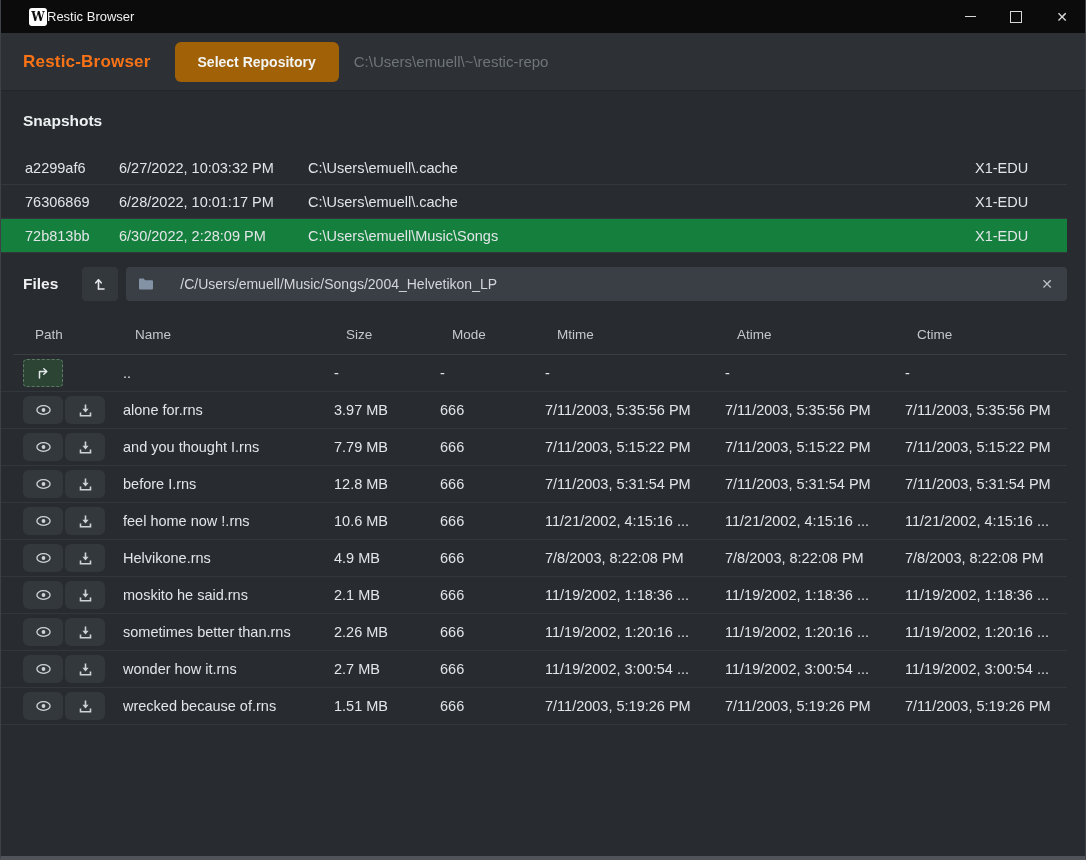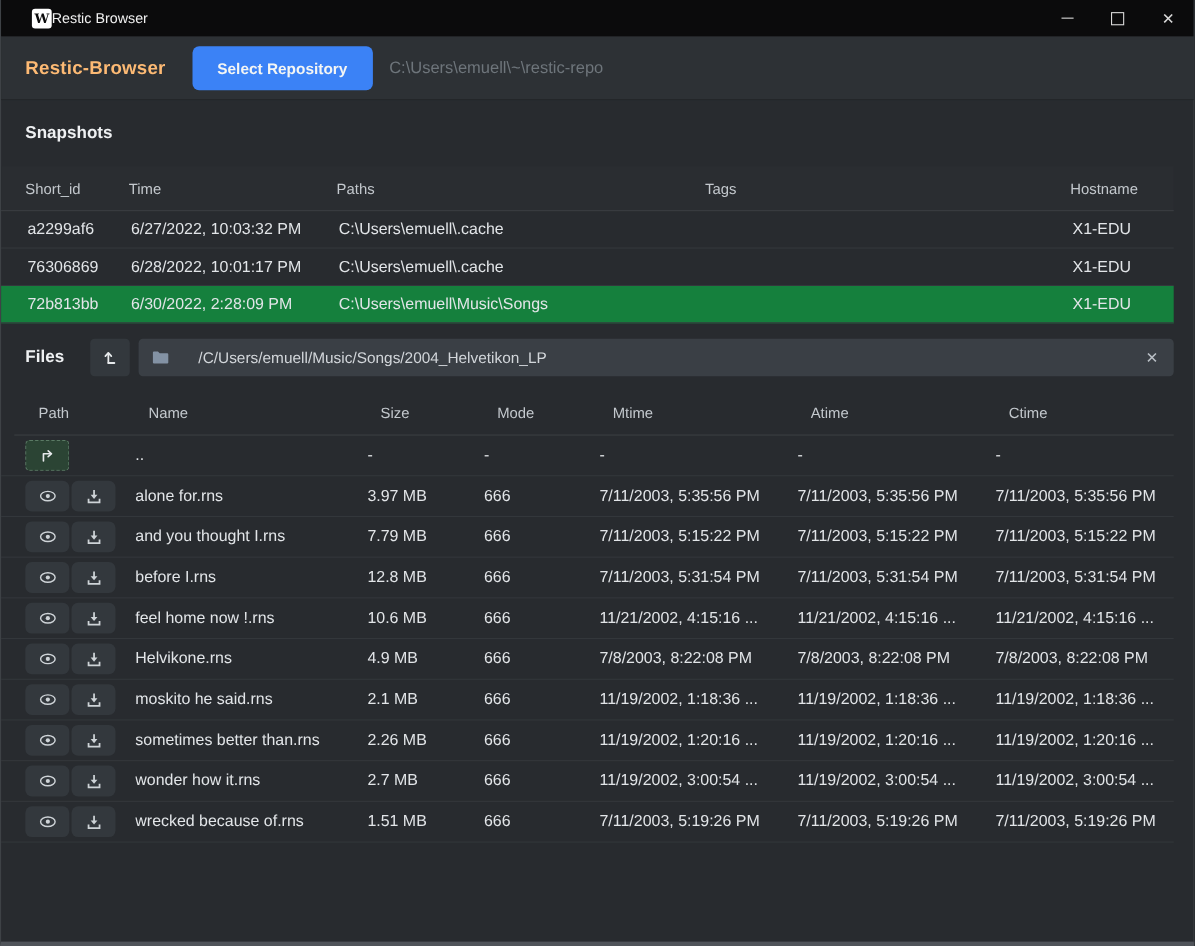--- a/index.html
+++ b/index.html
@@ -16,22 +16,22 @@
   .title-text{color:#f0f0f0;font-size:13px;text-align:center;}
   .controls{position:absolute;right:0;top:0;height:33px;display:flex;}
   .ctrl{width:46px;height:33px;display:flex;align-items:center;justify-content:center;
     color:#d9d9d9;font-size:13px;cursor:default;}
   .ctrl .min-bar{width:11px;height:1.5px;background:#d9d9d9;}
   .ctrl .max-box{width:10px;height:10px;border:1.3px solid #d9d9d9;}
   .ctrl.close{font-size:14px;}
   
   .header{height:57px;flex:0 0 57px;background:#2d3135;display:flex;align-items:center;
     padding:0 22px;border-bottom:1px solid #232629;}
-  .app-title{font-size:17px;font-weight:bold;color:#fdba74;letter-spacing:.2px;text-align:center;}
-  .repo-btn{margin-left:24px;background:#3b82f6;color:#f3f5f4;font-weight:bold;font-size:14px;
+  .app-title{font-size:17px;font-weight:bold;color:#f97316;letter-spacing:.2px;text-align:center;}
+  .repo-btn{margin-left:24px;background:#a16207;color:#f3f5f4;font-weight:bold;font-size:14px;
     border:none;border-radius:6px;height:40px;padding:0 23px;font-family:inherit;}
   .repo-path{margin-left:15px;color:#6e757b;font-size:15px;}
   
   .section-head{height:60px;flex:0 0 60px;display:flex;align-items:center;padding-left:22px;}
   .section-head .hd{font-weight:bold;font-size:15.5px;color:#eef0f2;}
   .snap-grid{display:grid;grid-template-columns:94px 189px 335px 332px 1fr;
     padding-left:22px;margin-right:18px;align-items:center;}
   .snap-head{height:40px;color:#c3c8cd;font-size:13.5px;border-bottom:1px solid #3a3e42;
     background:#2a2d31;}
   .srow{height:33px;color:#e2e5e8;font-size:14.5px;border-bottom:1px solid #34383c;padding-left:24px;}
@@ -85,27 +85,20 @@
   <div class="header">
     <span class="app-title">Restic-Browser</span>
     <button class="repo-btn">Select Repository</button>
     <span class="repo-path">C:\Users\emuell\~\restic-repo</span>
   </div>
 
   <div class="section-head">
     <span class="hd">Snapshots</span>
   </div>
 
-  <div class="snap-grid snap-head">
-    <div class="cell">Short_id</div>
-    <div class="cell">Time</div>
-    <div class="cell">Paths</div>
-    <div class="cell">Tags</div>
-    <div class="cell">Hostname</div>
-  </div>
 
   <div id="snap-rows">
     <div class="snap-grid srow">
       <div class="cell">a2299af6</div>
       <div class="cell">6/27/2022, 10:03:32 PM</div>
       <div class="cell">C:\Users\emuell\.cache</div>
       <div class="cell"></div>
       <div class="cell">X1-EDU</div>
     </div>
 

